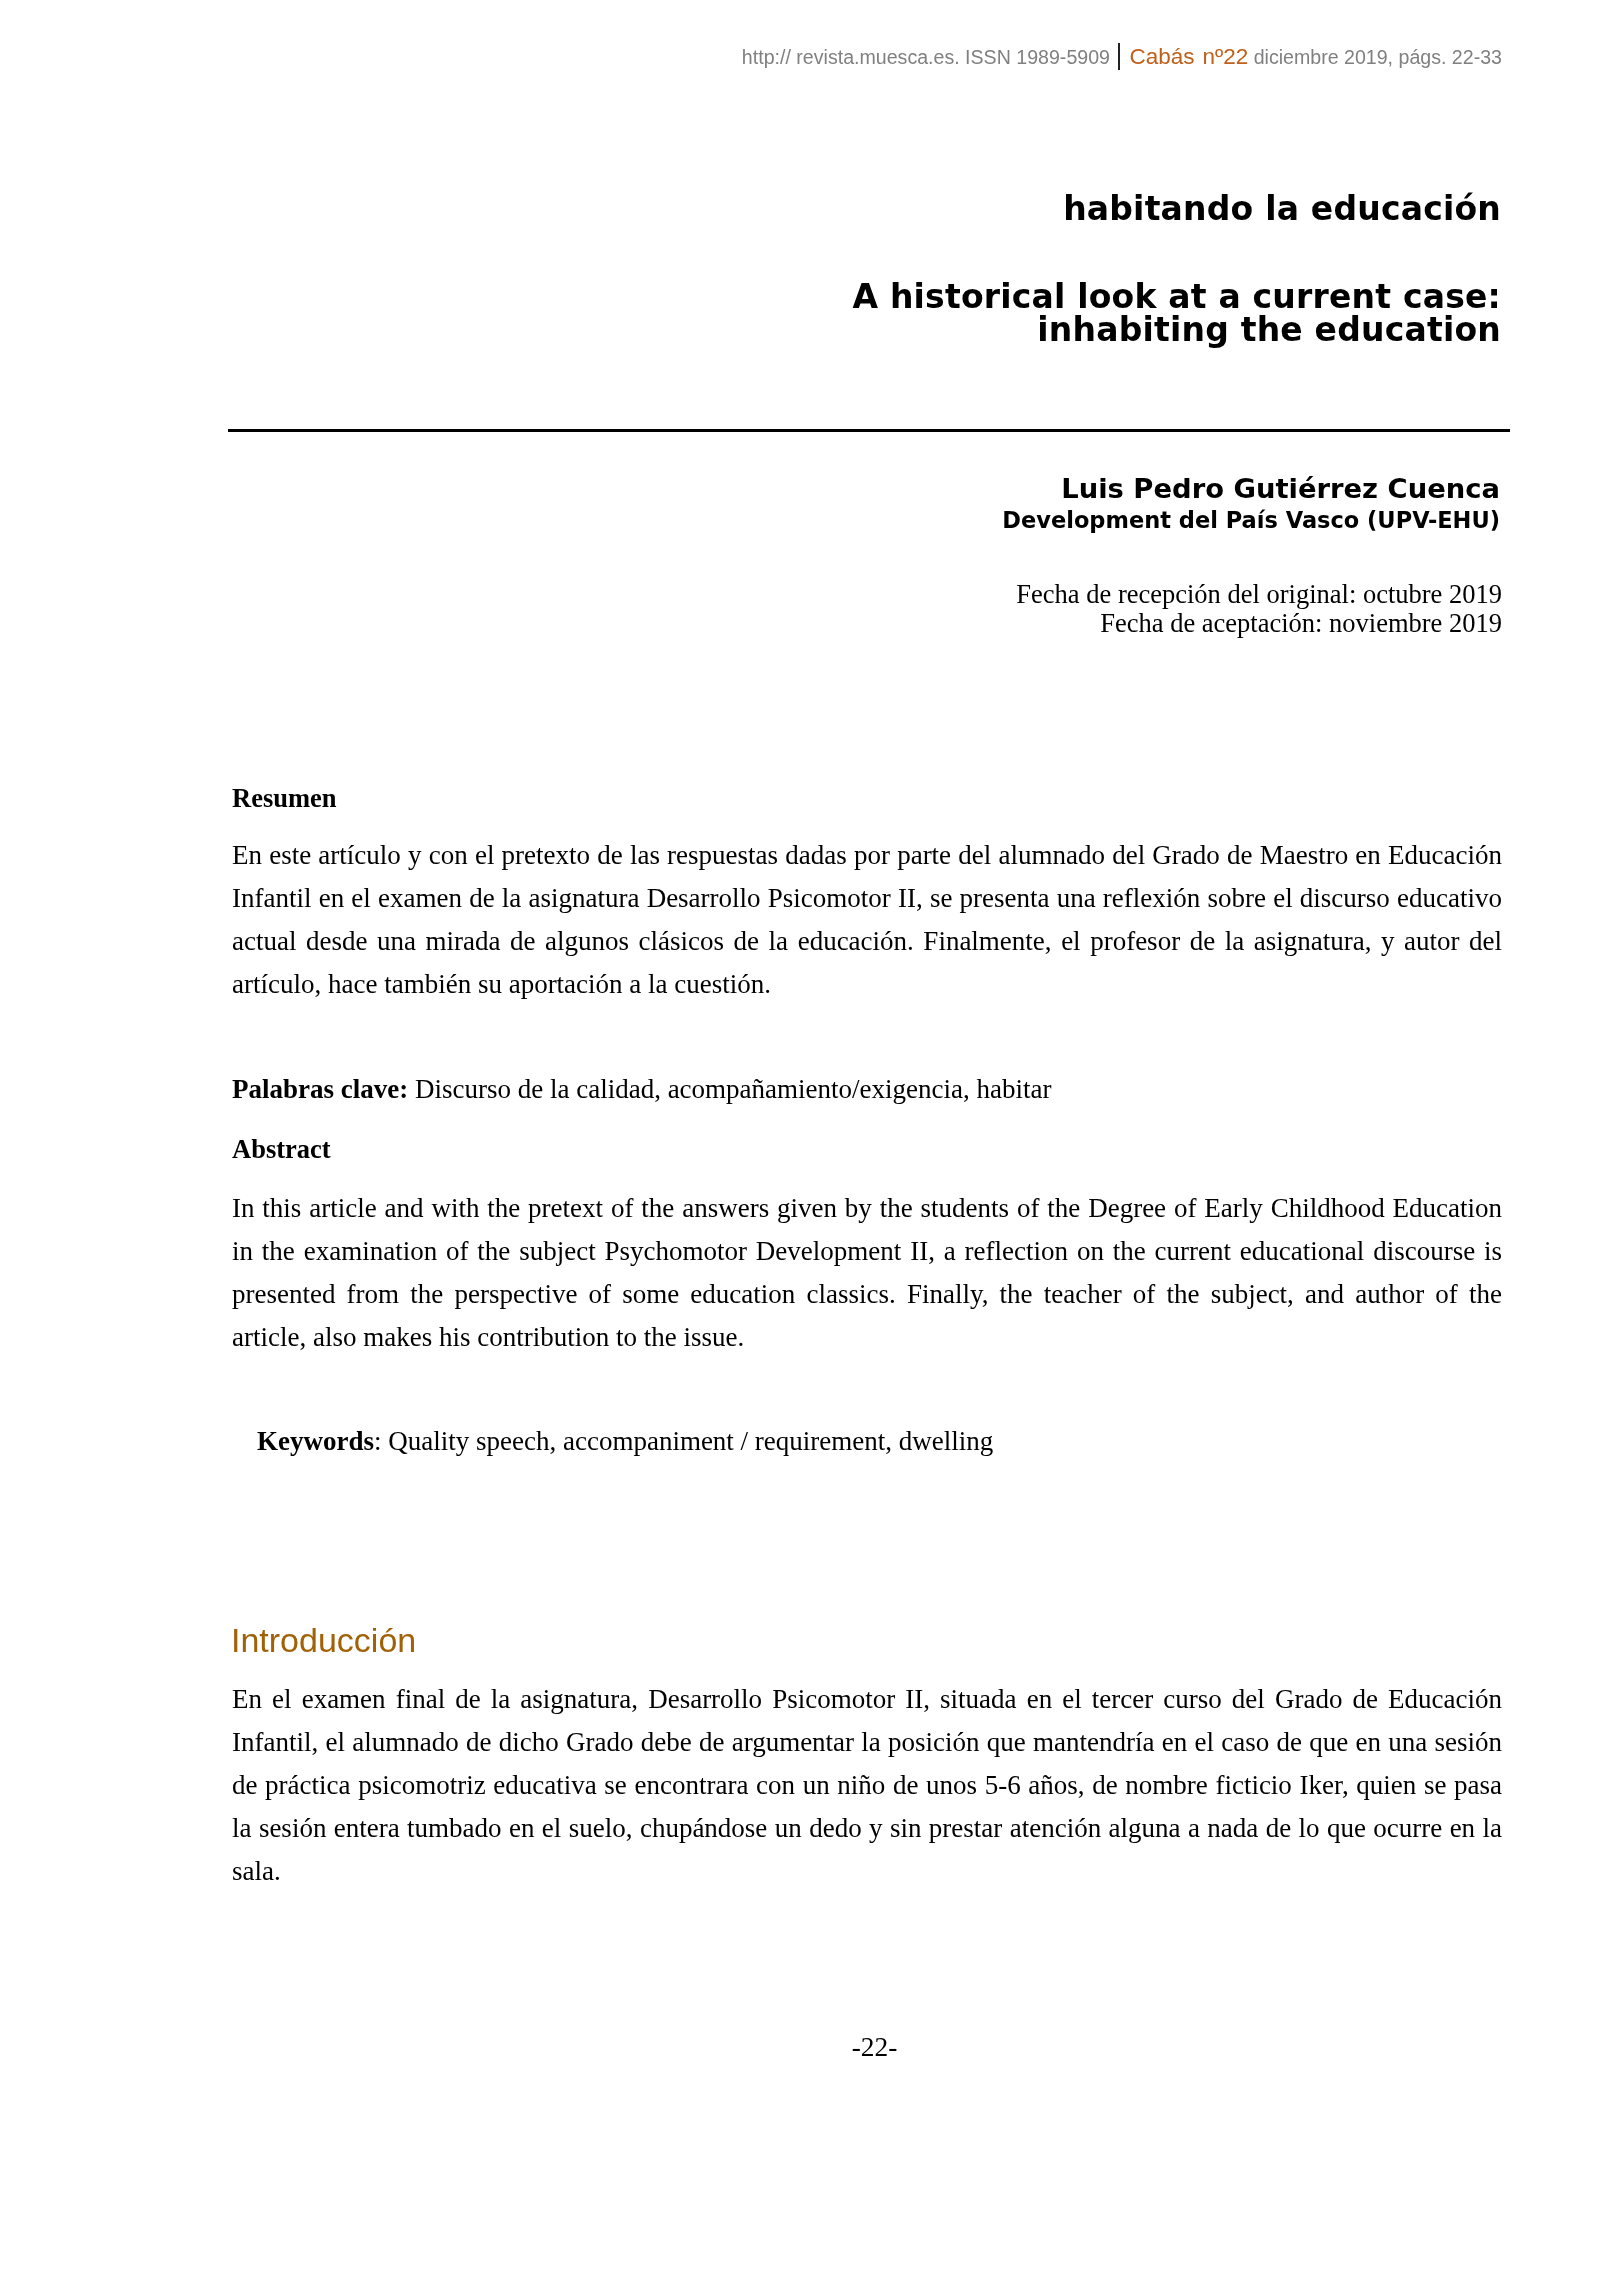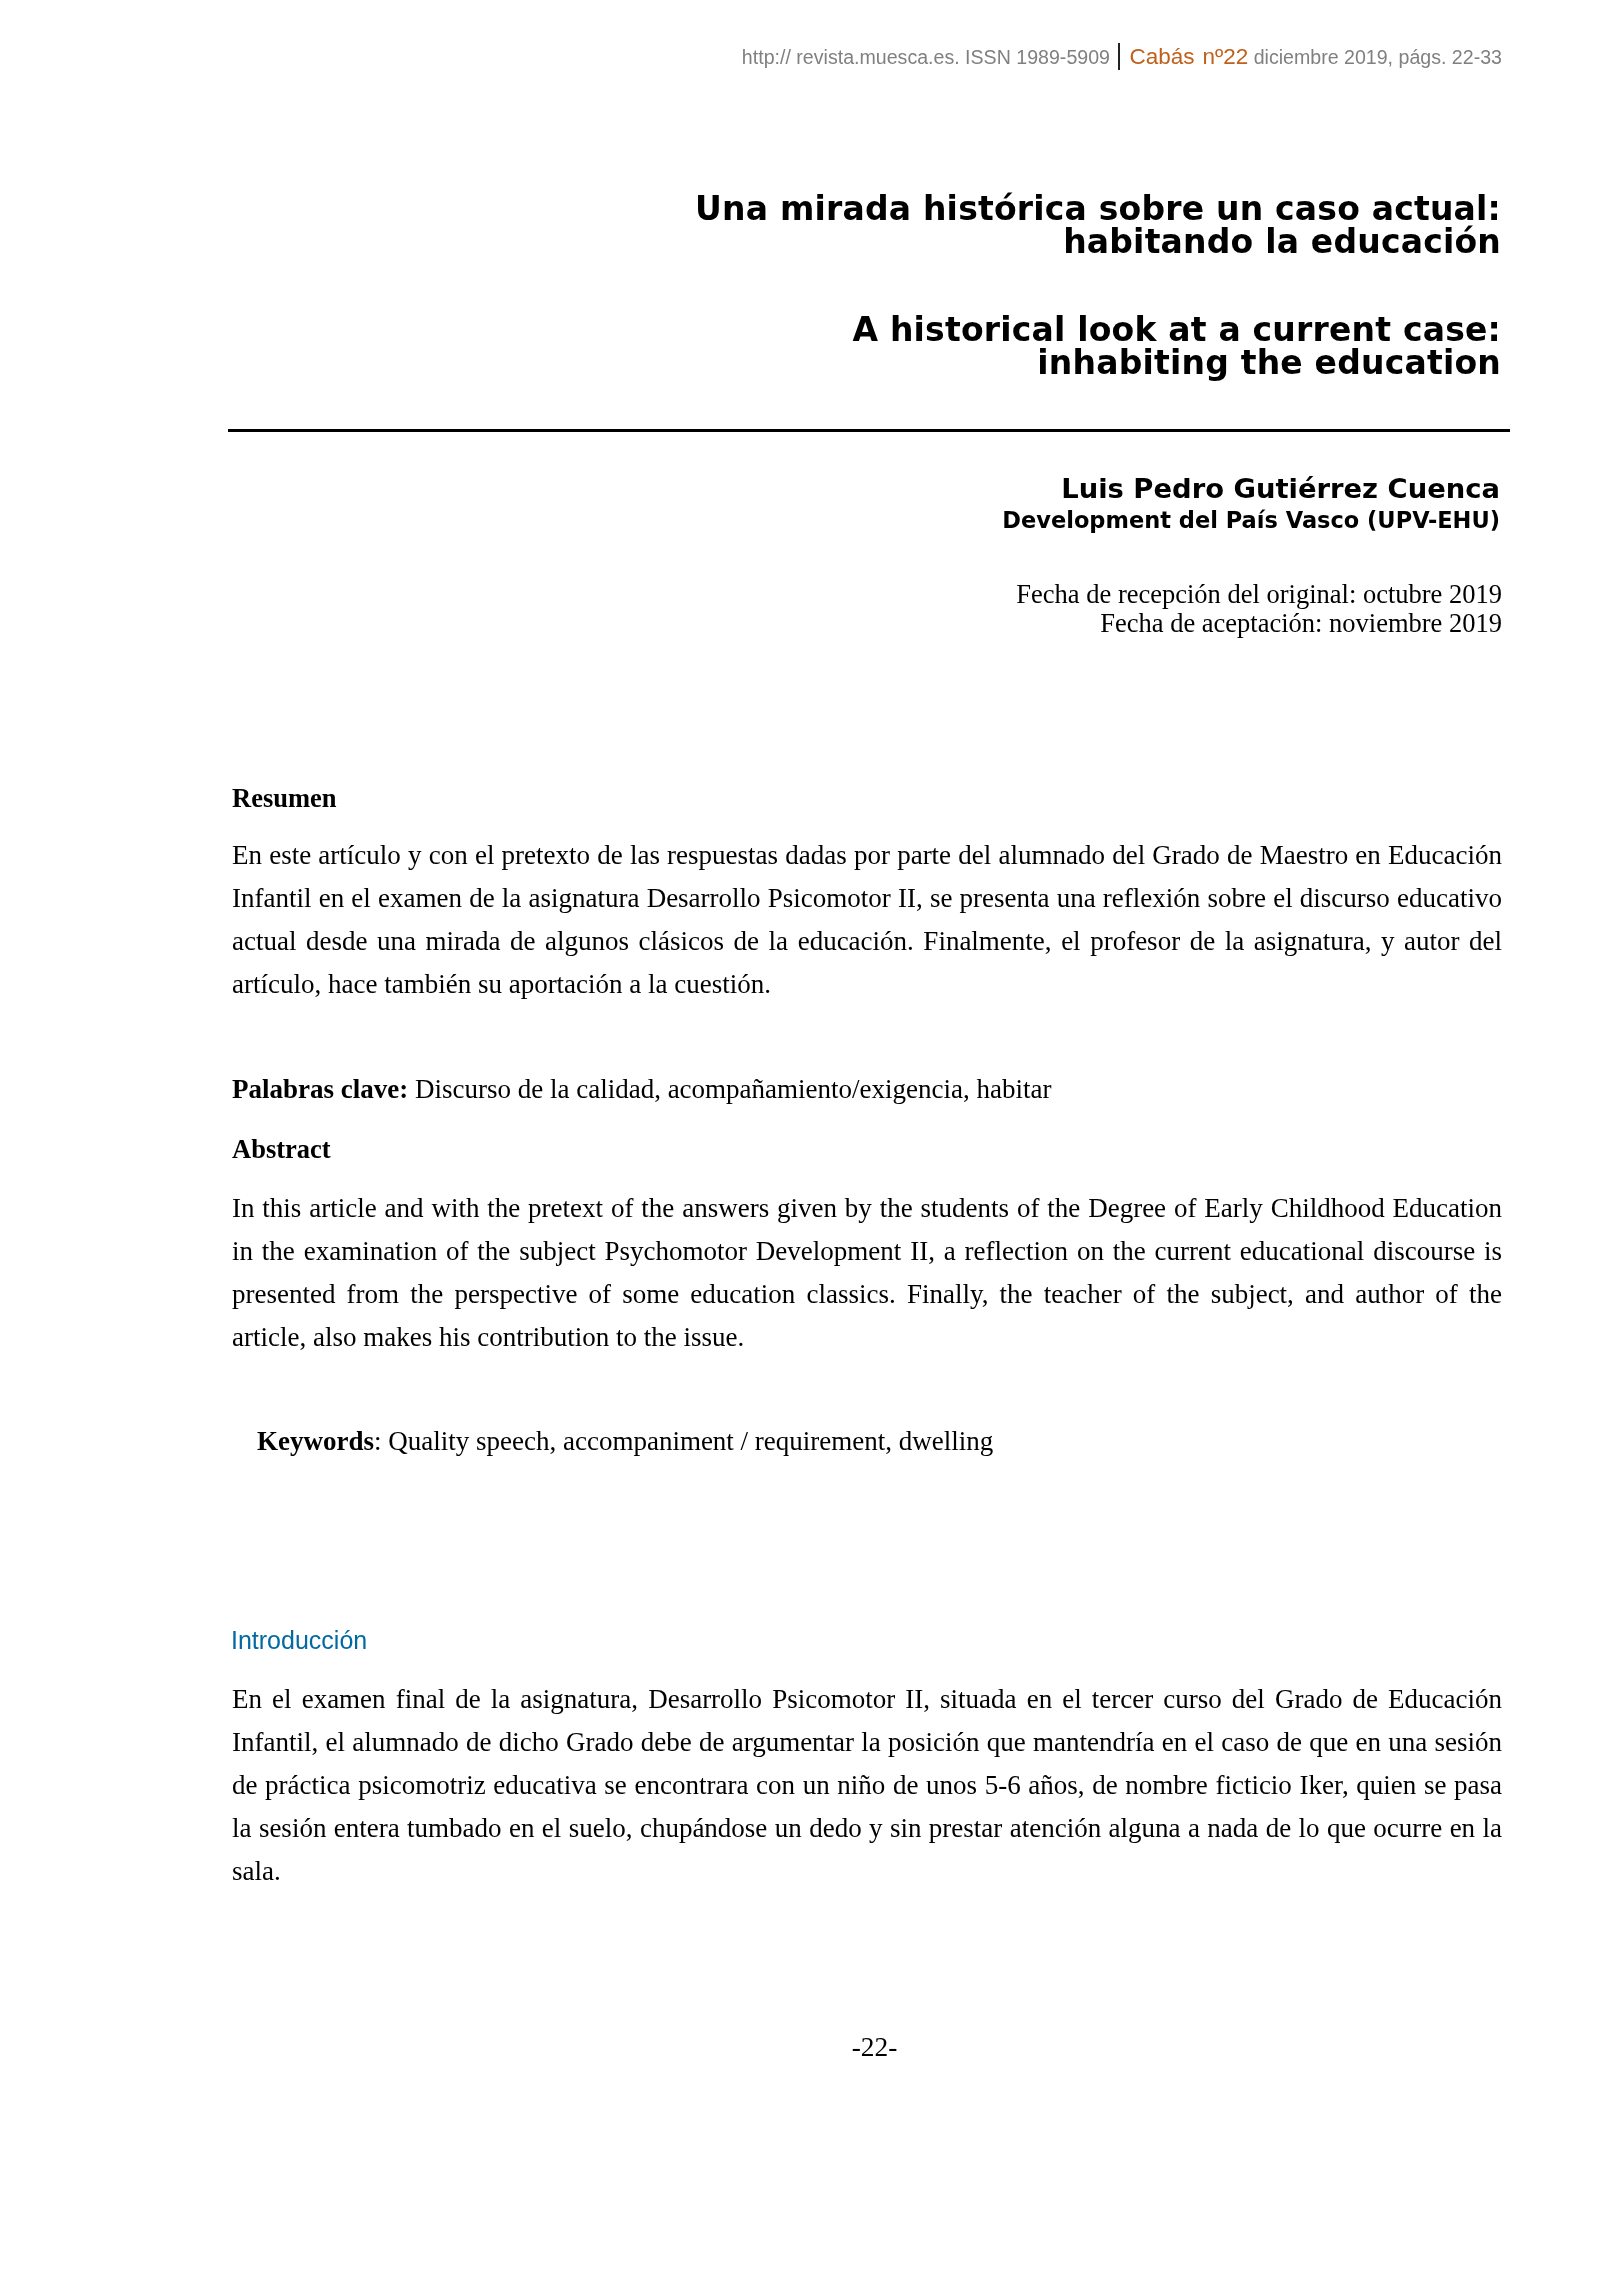--- a/index.html
+++ b/index.html
@@ -58,21 +58,21 @@
 
     .resumen-h { top: 784px; }
     .resumen-p { top: 834px; }
     .palabras { top: 1075px; }
     .abstract-h { top: 1135px; }
     .abstract-p { top: 1187px; }
     .keywords { top: 1427px; left: 241px; margin-left: 16px; }
 
     .intro-h {
       position: absolute; left: 231px; top: 1621px;
-      font-family: "Liberation Sans", sans-serif; font-size: 25px; line-height: 39px; color: #0369a1;
+      font-family: "Liberation Sans", sans-serif; font-size: 34px; line-height: 39px; color: #a16207;
     }
     .intro-p { top: 1678px; }
 
     .page-number {
       position: absolute; left: 811px; width: 127px; top: 2033px; text-align: center;
       font-family: "Liberation Serif", serif; font-size: 27.4px; line-height: 29px; color: #000;
     }
   </style>
 </head>
 <body>
@@ -81,21 +81,20 @@
 
   <div class="running-header">
     <div>
       <span>http:// revista.muesca.es. ISSN 1989-5909</span><span class="sep"></span><span class="journal"><span>Cabás</span><span class="num">nº22</span></span>
       <span>diciembre 2019, págs. 22-33</span>
     </div>
   </div>
 
   <div class="titles">
     <div class="es">
-      <div>Una mirada histórica sobre un caso actual:</div>
       <div>habitando la educación</div>
     </div>
     <div class="en">
       <div>A historical look at a current case:</div>
       <div>inhabiting the education</div>
     </div>
   </div>
 
   <div class="title-rule"></div>
 

